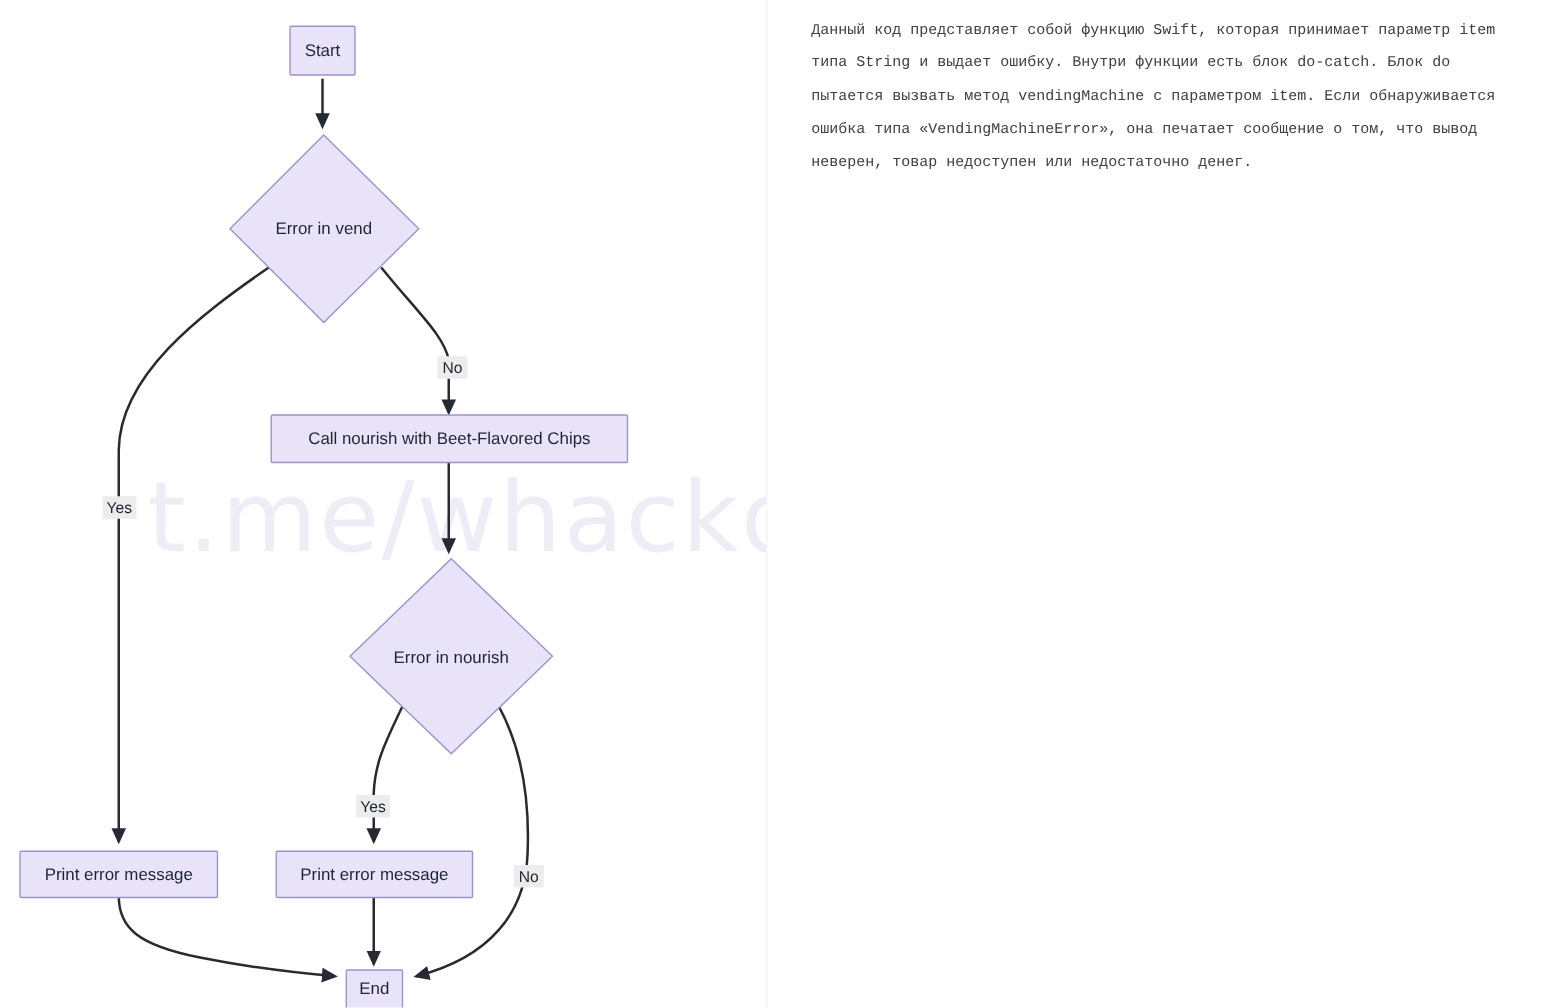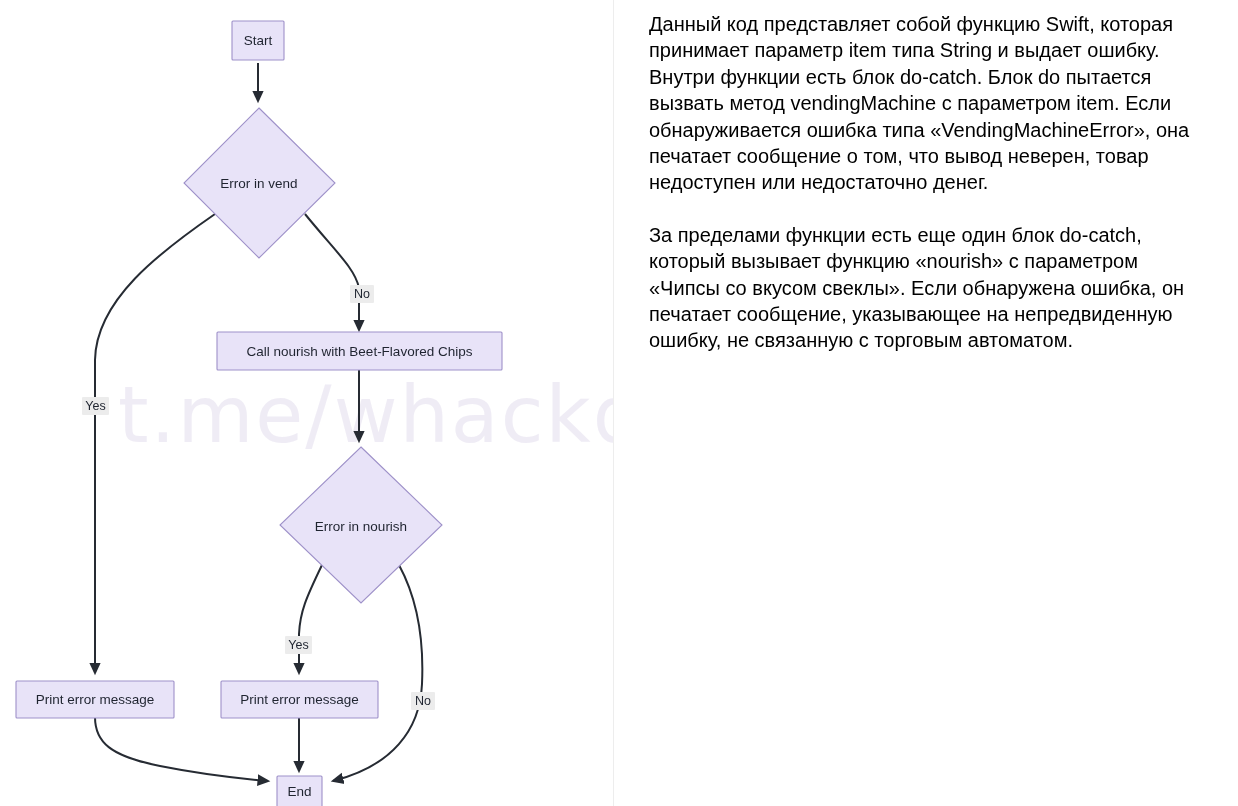--- a/index.html
+++ b/index.html
@@ -93,24 +93,24 @@
   .edge-label-text {
     font-family: "Liberation Sans", sans-serif;
     font-size: 12.5px;
     fill: #1f2430;
     text-anchor: middle;
     dominant-baseline: middle;
   }
 
   
   .prose-para {
-    font-family: Liberation Sans, sans-serif;
-    font-size: 20px;
+    font-family: Liberation Mono, monospace;
+    font-size: 12px;
     line-height: 26.4px;
-    color: #000000;
+    color: #404040;
     margin: 0 0 26px 0;
     max-width: 562px;
   }
 </style>
 </head>
 <body>
 
 <div id="app">
 
   <div id="flow-panel">
@@ -195,16 +195,15 @@
         <text class="edge-label-text" x="423" y="702">No</text>
       </g>
     </svg>
   </div>
 
   <div id="divider"></div>
 
   <div id="text-panel">
 
     <p class="prose-para">Данный код представляет собой функцию Swift, которая принимает параметр item типа String и выдает ошибку. Внутри функции есть блок do-catch. Блок do пытается вызвать метод vendingMachine с параметром item. Если обнаруживается ошибка типа «VendingMachineError», она печатает сообщение о том, что вывод неверен, товар недоступен или недостаточно денег.</p>
-    <p class="prose-para">За пределами функции есть еще один блок do-catch, который вызывает функцию «nourish» с параметром «Чипсы со вкусом свеклы». Если обнаружена ошибка, он печатает сообщение, указывающее на непредвиденную ошибку, не связанную с торговым автоматом.</p>
   </div>
 
 </div>
 
 </body></html>

